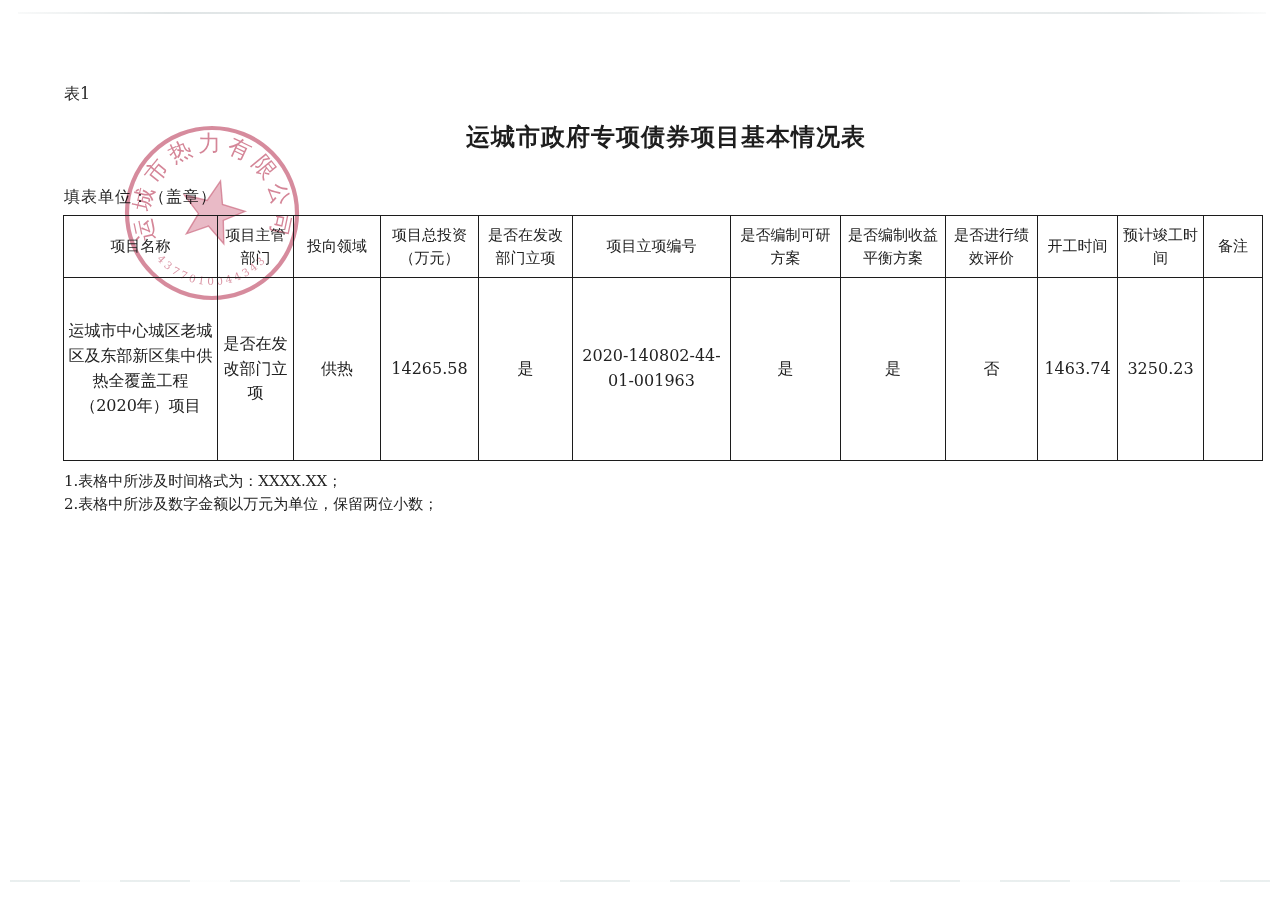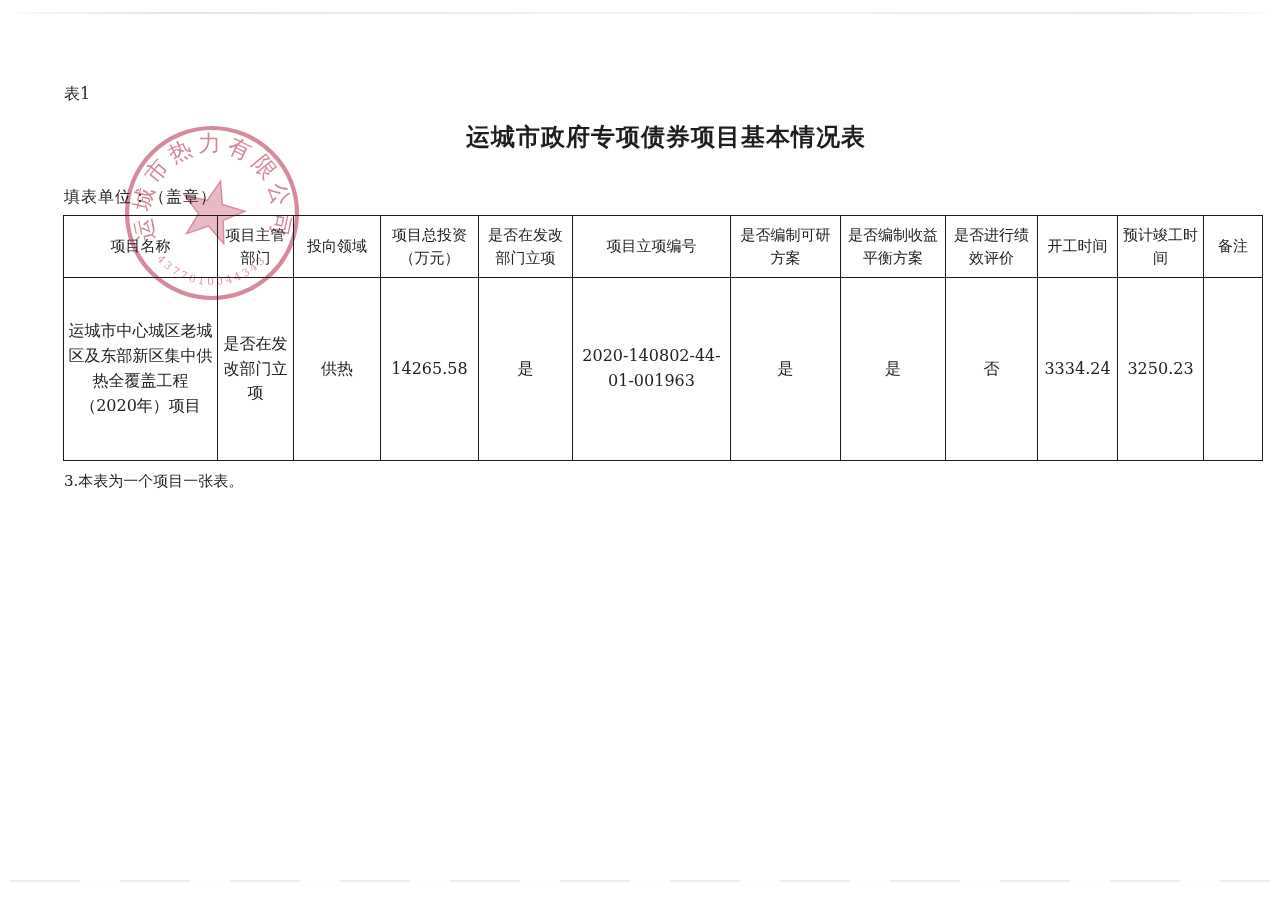--- a/index.html
+++ b/index.html
@@ -107,24 +107,25 @@
     <tr>
       <td class="cell-name">运城市中心城区老城区及东部新区集中供热全覆盖工程（2020年）项目</td>
       <td class="cell-dept">是否在发改部门立项</td>
       <td>供热</td>
       <td>14265.58</td>
       <td>是</td>
       <td class="cell-code">2020-140802-44-01-001963</td>
       <td>是</td>
       <td>是</td>
       <td>否</td>
-      <td>3334.24</td>
+      <td>1463.74</td>
       <td>3250.23</td>
       <td></td>
     </tr>
   </tbody>
     </table>
 
   <div class="notes">
-    <div>3.本表为一个项目一张表。</div>
+    <div>1.表格中所涉及时间格式为：XXXX.XX；</div>
+    <div>2.表格中所涉及数字金额以万元为单位，保留两位小数；</div>
   </div>
 
 </div>
 
 </body></html>

